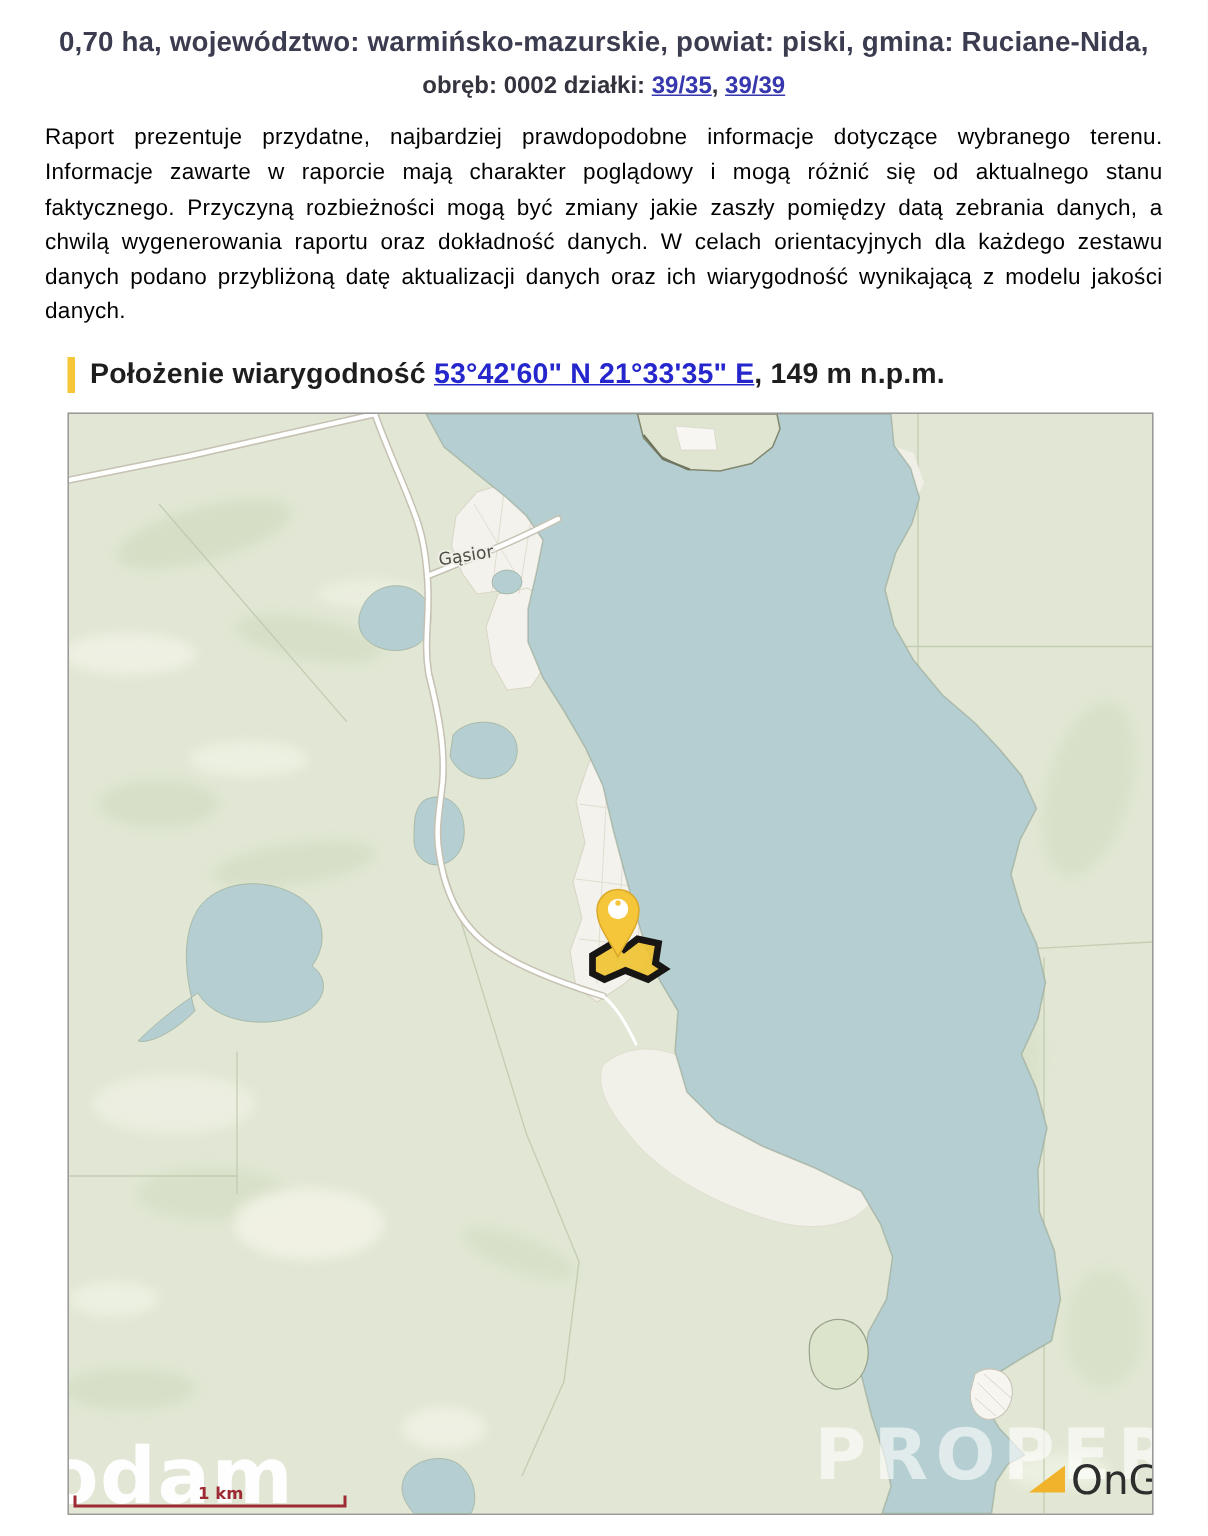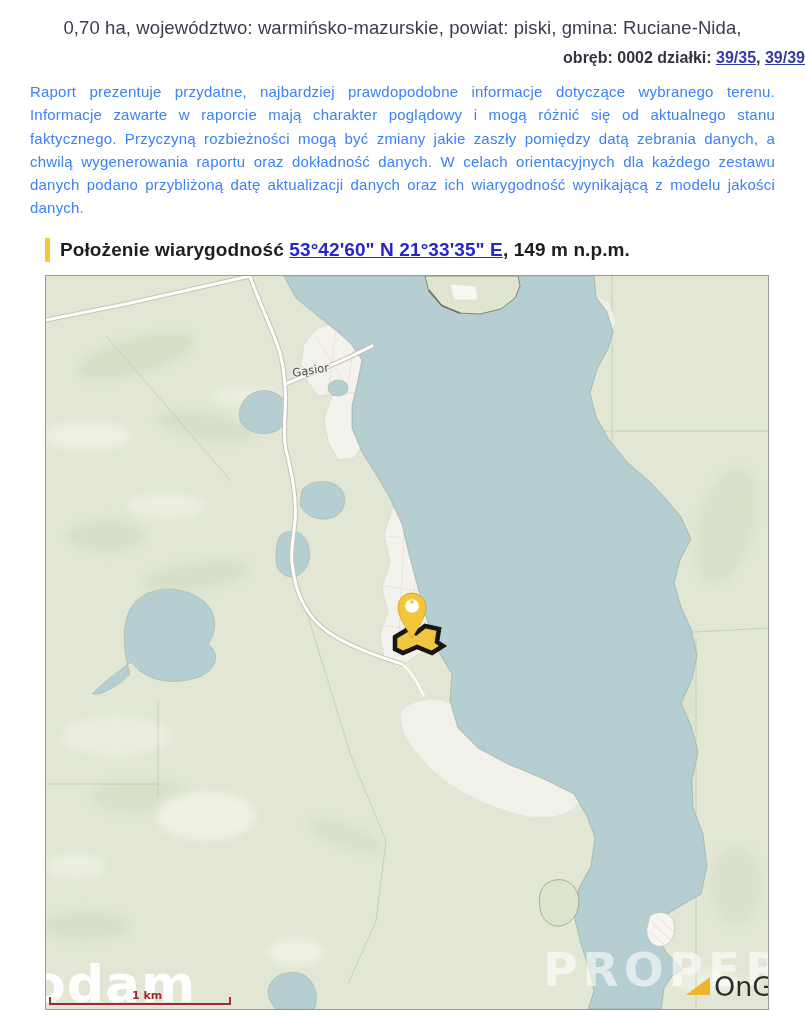--- a/index.html
+++ b/index.html
@@ -1,25 +1,25 @@
 <!DOCTYPE html>
 <html><head>
 <meta charset="utf-8">
 <style>
   html,body{margin:0;padding:0;background:#ffffff;}
   .page{position:relative;width:805px;height:1024px;overflow:hidden;background:#ffffff;
         font-family:"Liberation Sans",sans-serif;}
   
   .remnant{position:absolute;top:7px;left:427px;width:26px;height:5px;overflow:hidden;opacity:.55;}
   .hdr{margin:14px 28px 0;text-align:center;font-size:18.5px;line-height:28px;
-       color:#3c3c50;letter-spacing:.1px;}
-  .parcels{margin-top:7px;text-align:right;font-size:16px;font-weight:600;color:#34343f;}
+       color:#3c3c50;letter-spacing:.1px;font-weight:bold;}
+  .parcels{margin-top:7px;text-align:center;font-size:16px;font-weight:600;color:#34343f;}
   .parcels a{color:#3737ae;text-decoration:underline;font-weight:600;cursor:pointer;}
   .disclaimer{margin:13px 30px 0;text-align:justify;font-size:15px;line-height:23.3px;
-       color:#3b82f6;letter-spacing:.2px;word-spacing:2px;}
+       color:#000000;letter-spacing:.2px;word-spacing:2px;}
   .section{display:flex;align-items:center;margin:18px 0 0 45px;}
   .accent{width:5px;height:24px;background:#f5c638;margin-right:10px;flex:0 0 auto;}
   .section h2{margin:0;font-size:19px;font-weight:700;color:#1e1e1e;letter-spacing:.1px;}
   .section a{color:#2626cd;text-decoration:underline;font-weight:700;cursor:pointer;}
   .map-wrap{position:relative;margin:13px 0 0 45px;width:722px;height:733px;
        border:1px solid #9a9a9a;overflow:hidden;background:#e1e7d4;cursor:grab;}
   svg{display:block;font-family:"DejaVu Sans","Liberation Sans",sans-serif;}
 </style>
 </head>
 <body>

